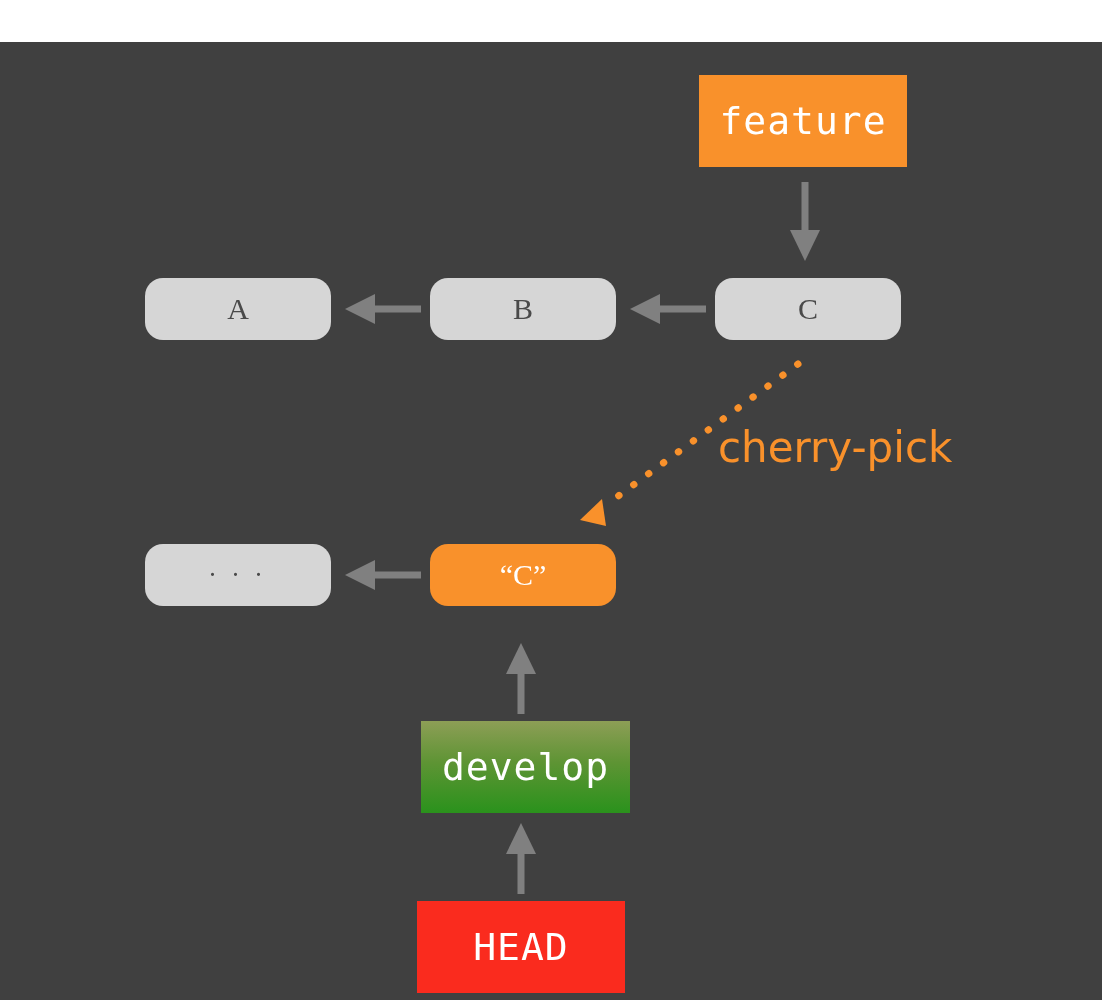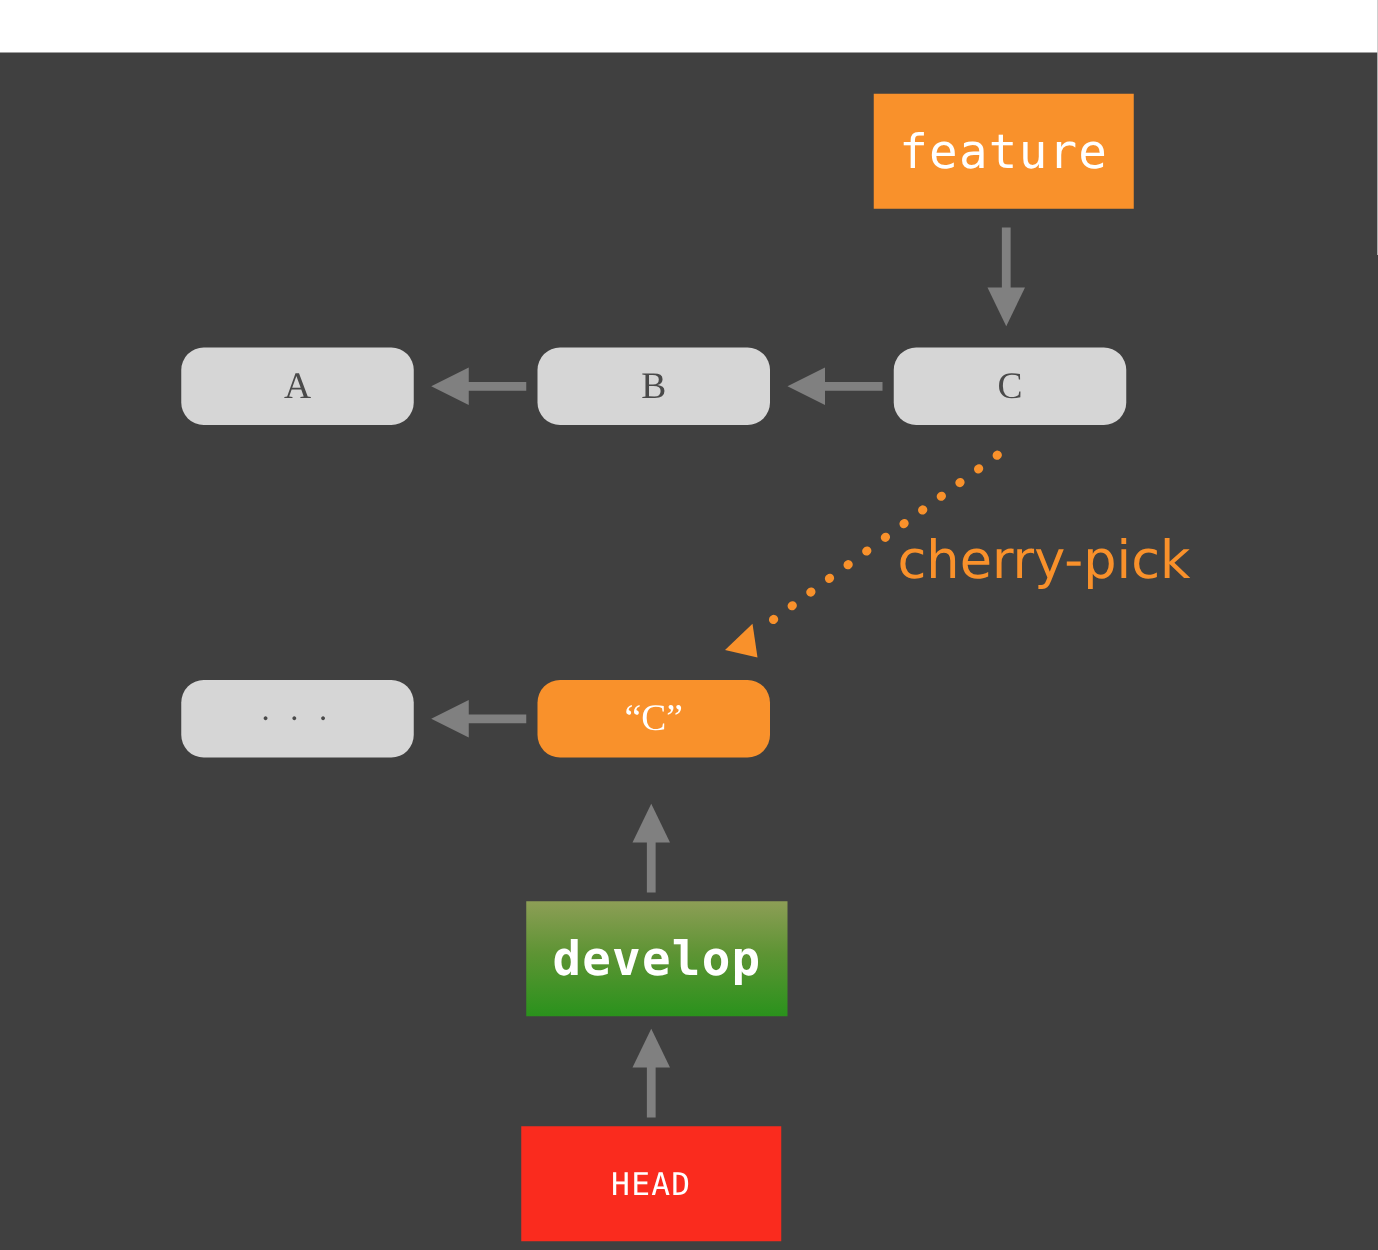--- a/index.html
+++ b/index.html
@@ -32,27 +32,26 @@
     left: 699px; top: 33px;
     width: 208px; height: 92px;
     background: #F9912B;
     font-size: 38px;
   }
   #develop-box {
     left: 421px; top: 679px;
     width: 209px; height: 92px;
     background: linear-gradient(to bottom, #8D9E56 0%, #5E9434 45%, #2A921C 100%);
     font-size: 38px;
-    font-weight: bold;
   }
   #head-box {
     left: 417px; top: 859px;
     width: 208px; height: 92px;
     background: #FA2B1E;
-    font-size: 25px;
+    font-size: 38px;
   }
 
   
   .commit-node {
     position: absolute;
     display: flex;
     align-items: center;
     justify-content: center;
     height: 62px;
     border-radius: 18px;

